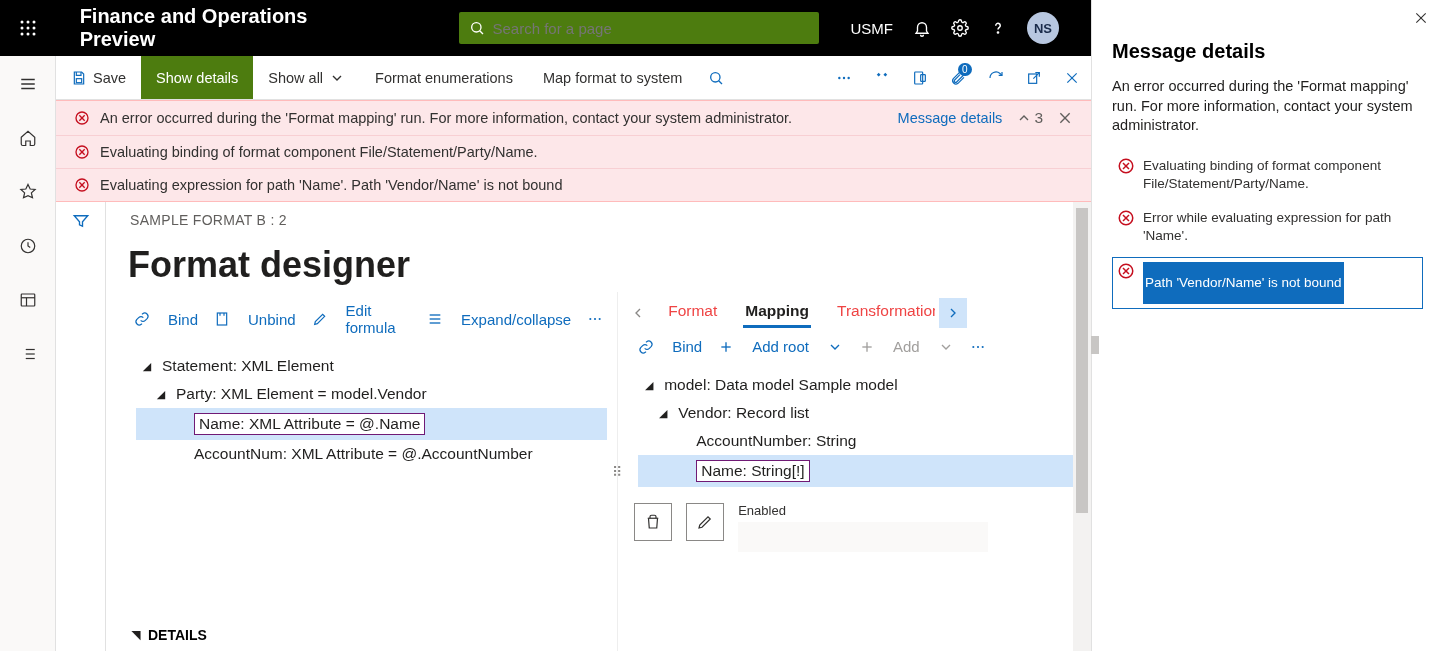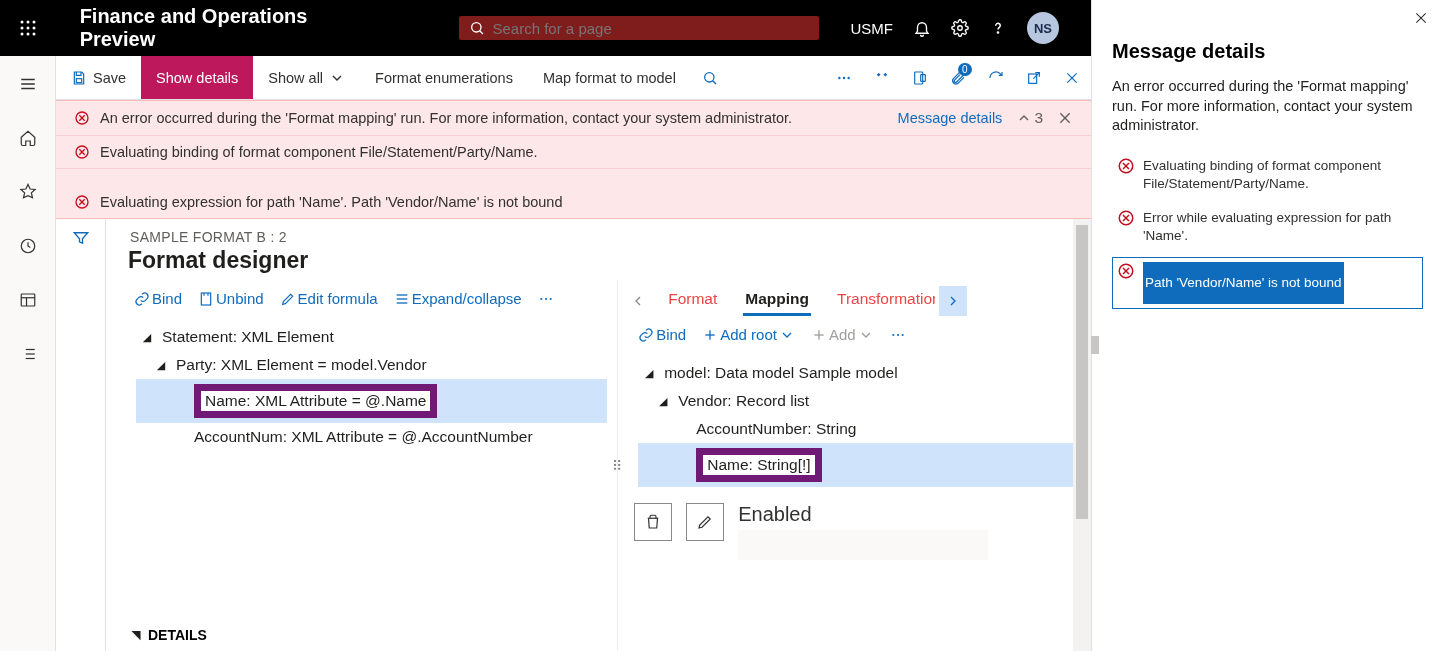--- a/index.html
+++ b/index.html
@@ -4,96 +4,96 @@
 <style>
 * { margin: 0; padding: 0; box-sizing: border-box; font-family: "Segoe UI", Tahoma, sans-serif; }
 body { background: #fff; overflow: hidden; width: 1443px; height: 651px; }
 
 .shell { display: grid; grid-template-columns: 56px 1fr 352px; grid-template-rows: 56px 1fr; height: 651px; }
 
 
 .topbar { grid-column: 1 / span 2; grid-row: 1; background: #000; color: #fff; display: flex; align-items: center; gap: 16px; }
 .waffle { width: 56px; height: 56px; display: flex; align-items: center; justify-content: center; font-size: 18px; cursor: pointer; }
 .app-title { font-size: 20px; font-weight: 600; padding: 0 8px; }
-.search { margin-left: 48px; flex: 0 0 360px; height: 24px; background: #7f1d1d; display: flex; align-items: center; border-radius: 2px; padding: 0 10px; color: #fff; gap: 8px; }
+.search { margin-left: 48px; flex: 0 0 360px; height: 32px; background: #4d7c0f; display: flex; align-items: center; border-radius: 2px; padding: 0 10px; color: #fff; gap: 8px; }
 .search svg { flex: none; }
 .search input { background: transparent; border: none; outline: none; color: #fff; font-size: 15px; flex: 1; }
 .top-spacer { flex: 1; }
 .top-icons { display: flex; align-items: center; gap: 20px; padding-right: 32px; }
 .top-ic { color: #fff; cursor: pointer; font-size: 14px; }
 .avatar { width: 32px; height: 32px; border-radius: 50%; background: #b8c7e0; color: #1a2b4a; display: flex; align-items: center; justify-content: center; font-size: 13px; font-weight: 600; }
 
 
 .leftnav { grid-column: 1; grid-row: 2; border-right: 1px solid #e1e1e1; background: #faf9f8; display: flex; flex-direction: column; align-items: center; padding-top: 10px; gap: 18px; }
 .leftnav .nic { width: 36px; height: 36px; display: flex; align-items: center; justify-content: center; color: #323130; cursor: pointer; }
 
 
 .main { grid-column: 2; grid-row: 2; display: flex; flex-direction: column; overflow: hidden; }
 
 
 .cmdbar { display: flex; align-items: center; height: 44px; border-bottom: 1px solid #e1e1e1; }
 .cmd { display: flex; align-items: center; gap: 6px; padding: 0 14px; height: 100%; color: #323130; font-size: 14.5px; cursor: pointer; border: 1px solid transparent;}
 .cmd.icononly { padding: 0 10px; }
 .cmd.save svg { color: #0f6cbd; }
-.cmd.active { background: #be185d; color: #fff; }
+.cmd.active { background: #4d7c0f; color: #fff; }
 .cmd-spacer { flex: 1; }
 .cmd-badge { position: relative; }
 .cmd-badge .bubble { position: absolute; top: 6px; left: 18px; background:#0f6cbd; color:#fff; border-radius: 8px; font-size: 10px; padding: 0 4px; line-height: 13px; }
 
 
 .banners { background: #fde7e9; border-top: 1px solid #fbb; border-bottom: 1px solid #fbb; }
 .banner { display: flex; align-items: center; padding: 8px 18px; font-size: 14.5px; gap: 10px; border-bottom: 1px solid #f8cfd3; }
-.banner:last-child { border-bottom: none; margin-top: 17px; }
+.banner:last-child { border-bottom: none; }
 .eicon { flex: none; }
 .banner .msg { color: #323130; }
 .banner-tail { margin-left: auto; display:flex; align-items:center; gap: 14px; }
 .link { color: #0f6cbd; cursor: pointer; font-size: 14.5px;}
 .collapse { color:#605e5c; font-size: 15.5px; cursor:pointer; display:flex; align-items:center; gap:2px; }
 .xbtn { color:#605e5c; cursor:pointer; }
 
 
 .designer { flex: 1; display: grid; grid-template-columns: 50px 1fr; overflow:hidden; position:relative;}
 .filtercol { border-right: 1px solid #e1e1e1; display:flex; justify-content:center; padding-top: 10px; }
 .filtercol svg { color:#0f6cbd; }
 
 .workbody { display: flex; flex-direction: column; padding: 10px 0 0 0; overflow:hidden;}
 .crumb { padding: 0 24px; font-size: 14px; color: #605e5c; letter-spacing: .3px; }
-.pgtitle { padding: 0 22px; font-size: 23px; font-weight: 600; color: #201f1e; margin-top: 2px;}
+.pgtitle { padding: 0 22px; font-size: 36px; font-weight: 600; color: #201f1e; margin-top: 16px;}
 
 .panes { display:flex; flex:1; overflow:hidden; position:relative; margin-top: 6px;}
 .leftpane { flex: 0 0 52%; display:flex; flex-direction:column; border-right: 1px solid #eee; position:relative;}
 .rightpane { flex: 1; display:flex; flex-direction:column; position:relative;}
 
 .pane-cmd { display:flex; align-items:center; gap: 4px; padding: 6px 8px 6px 22px; }
-.pcmd { display:flex; align-items:center; gap: 2px; color:#0f6cbd; font-size: 15px; padding: 4px 6px; cursor:pointer;}
+.pcmd { display:flex; align-items:center; gap: 18px; color:#0f6cbd; font-size: 15px; padding: 4px 6px; cursor:pointer;}
 .pcmd.dis { color:#a19f9d; }
 .pcmd svg { flex:none; }
 
 .tabs { display:flex; align-items:center; gap: 4px; padding: 6px 6px 0 6px;}
 .tnav { width:28px; height:30px; display:flex; align-items:center; justify-content:center; color:#8a8886; cursor:pointer; }
 .tnav.next { background:#cfe4fa; color:#0f6cbd;}
 .tab { padding: 4px 12px 8px 12px; font-size: 15.5px; color:#ef4444; cursor:pointer; position:relative; }
 .tab.active { color:#201f1e; font-weight:600; }
 .tab.active::after { content:""; position:absolute; left:10px; right:10px; bottom:0; height:3px; background:#0f6cbd; }
 
 .tree { padding: 6px 10px 6px 30px; font-size: 15.5px; color:#201f1e; }
 .trow { display:flex; align-items:center; padding: 5px 4px; gap: 8px; }
 .tarrow { width: 14px; color:#201f1e; font-size:11px; display:inline-flex; justify-content:center; cursor:pointer;}
 .trow.sel { background:#cfe4fa; }
-.trow .boxed { border:7px solid #701a75; padding: 1px 4px; background:#fff; }
+.trow .boxed { border:1px solid #701a75; padding: 1px 4px; background:#fff; }
 .ind1 { padding-left: 18px; }
 .ind2 { padding-left: 36px; }
 .trow .tarrow + span, .trow > span:last-child { white-space: pre; }
 
 .vsplit { width: 6px; display:flex; align-items:center; justify-content:center; color:#8a8886; font-size: 14px; position:absolute; top: 50%; transform: translateY(-50%); left:-3px; cursor: col-resize;}
 
 .enabled { padding: 10px 16px; display:flex; align-items:flex-start; gap:14px; }
 .squarebtn { width:38px; height:38px; border:1px solid #8a8886; display:flex; align-items:center; justify-content:center; color:#323130; cursor:pointer; background:#fff;}
 .enabled-field { display:flex; flex-direction:column; flex:1; }
-.enabled-field .lbl { font-size:20px; color:#323130; margin-bottom:4px;}
+.enabled-field .lbl { font-size:13px; color:#323130; margin-bottom:4px;}
 .enabled-field .val { background:#faf9f8; height: 30px; width: 100%; max-width: 250px; }
 
 .details { padding: 8px 22px; display:flex; align-items:center; gap: 6px; font-weight:600; font-size: 14px; }
 .details .tarrow { transform: rotate(-90deg); font-size:11px; }
 
 .vscroll { position:absolute; right:0; top:0; bottom:0; width:18px; background:#f3f2f1; }
 .vscroll .thumb { position:absolute; left:3px; right:3px; background:#c8c6c4; border-radius:0; }
 .vscroll .thumbA { top: 6px; height: 68%; }
 .vscroll .thumbB { top: 10px; height: 100px; }
 
@@ -226,21 +226,21 @@
       <div class="cmd">
           <span>Show all</span>
           <svg class="svg16" viewBox="0 0 24 24" fill="none" stroke="currentColor" stroke-width="2">
             <polyline points="6 9 12 15 18 9"></polyline>
           </svg>
         </div>
       <div class="cmd">
           <span>Format enumerations</span>
         </div>
       <div class="cmd">
-          <span>Map format to model</span>
+          <span>Map format to system</span>
         </div>
       <div class="cmd icononly" style="color:#0f6cbd;">
           <svg class="svg16" viewBox="0 0 24 24" fill="none" stroke="currentColor" stroke-width="2">
             <circle cx="11" cy="11" r="7"></circle>
             <line x1="21" y1="21" x2="16" y2="16"></line>
           </svg>
         </div>
       <div class="cmd-spacer"></div>
       <div class="cmd icononly" style="color:#0f6cbd;">
           <svg class="svg16" viewBox="0 0 24 24" fill="currentColor">

